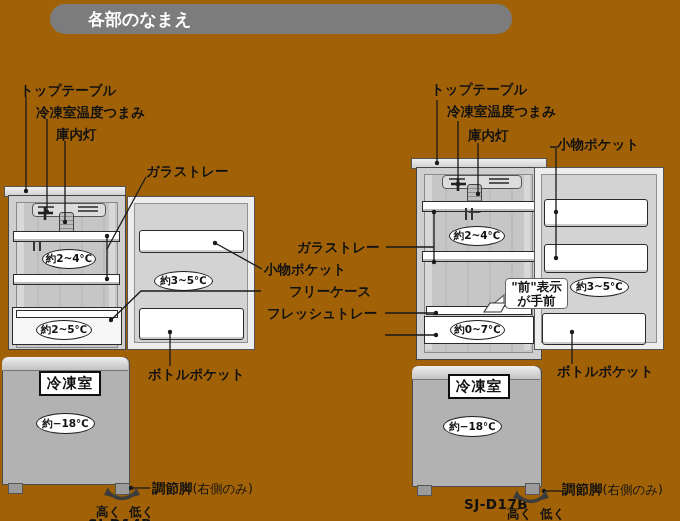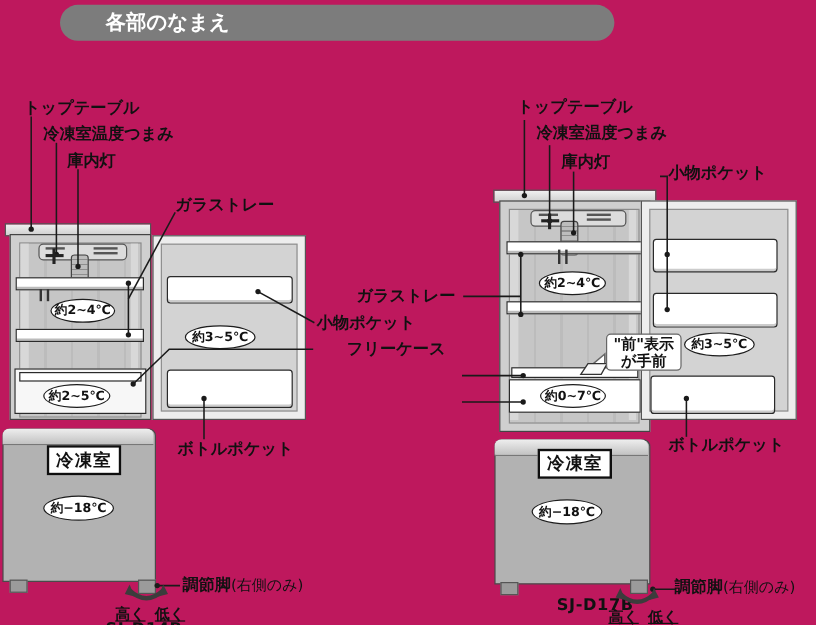--- a/index.html
+++ b/index.html
@@ -1,16 +1,16 @@
 <!DOCTYPE html>
 <html><head>
 <meta charset="utf-8">
 <style>
   html,body{margin:0;padding:0;background:#fff;}
-  #stage{position:relative;width:680px;height:521px;background:#be185d;overflow:hidden;
+  #stage{position:relative;width:680px;height:521px;background:#a16207;overflow:hidden;
          font-family:"DejaVu Sans",sans-serif;color:#111;}
   .abs{position:absolute;}
   
   #titlebar{left:50px;top:4px;width:462px;height:30px;background:#7c7c7c;border-radius:16px;
             color:#fff;font-size:17px;font-weight:bold;line-height:30px;padding-left:38px;box-sizing:border-box;}
   
   .lbl{font-size:13.5px;font-weight:bold;white-space:nowrap;line-height:1.1;}
   .lbl .note{font-weight:normal;font-size:12.5px;}
   
   .toptable{background:linear-gradient(#f0f0f0,#cfcfcf);border:1px solid #555;}
@@ -37,21 +37,21 @@
   .bars{border-left:2px solid #333;border-right:2px solid #333;}
   
   #callout{left:505px;top:278px;width:63px;height:31px;background:#fff;border:1.6px solid #666;border-radius:4px;
            font-size:12.5px;font-weight:bold;text-align:center;line-height:1.15;padding-top:1px;box-sizing:border-box;z-index:6;}
   
   #nanobox{left:548px;top:386px;width:130px;background:#fff;border:1.6px dashed #555;padding:4px 5px;box-sizing:border-box;}
   #nanobox .t{font-size:14.5px;font-weight:bold;line-height:1.15;white-space:nowrap;}
   #nanobox .s{font-size:11.5px;line-height:1.2;}
   #nanobox .b{font-size:11.5px;line-height:1.3;}
   .model{font-size:13.5px;font-weight:bold;letter-spacing:.5px;}
-  .updown{font-size:12.5px;font-weight:bold;text-decoration:underline;}
+  .updown{font-size:12.5px;font-weight:bold;}
   svg.overlay{position:absolute;left:0;top:0;pointer-events:none;z-index:5;}
 </style>
 </head>
 <body>
 
 <div id="stage">
 
   <div id="titlebar" class="abs">各部のなまえ</div>
 
   <div class="abs toptable" style="left:4px;top:186px;width:120px;height:9px;"></div>
@@ -118,20 +118,21 @@
   <div class="abs foot" style="left:525px;top:483px;width:13px;height:10px;"></div>
 
   <div class="abs lbl" style="left:20px;top:83px;">トップテーブル</div>
   <div class="abs lbl" style="left:36px;top:105px;">冷凍室温度つまみ</div>
   <div class="abs lbl" style="left:56px;top:127px;">庫内灯</div>
   <div class="abs lbl" style="left:146px;top:164px;">ガラストレー</div>
 
   <div class="abs lbl" style="left:297px;top:240px;">ガラストレー</div>
   <div class="abs lbl" style="left:264px;top:262px;">小物ポケット</div>
   <div class="abs lbl" style="left:257px;top:284px;margin-left:32px;">フリーケース</div>
+  <div class="abs lbl" style="left:267px;top:306px;">フレッシュトレー</div>
 
   <div class="abs lbl" style="left:431px;top:82px;">トップテーブル</div>
   <div class="abs lbl" style="left:447px;top:104px;">冷凍室温度つまみ</div>
   <div class="abs lbl" style="left:468px;top:128px;">庫内灯</div>
   <div class="abs lbl" style="left:557px;top:137px;">小物ポケット</div>
 
   <div class="abs lbl" style="left:148px;top:367px;">ボトルポケット</div>
   <div class="abs lbl" style="left:557px;top:364px;">ボトルポケット</div>
 
   <div id="callout" class="abs">

